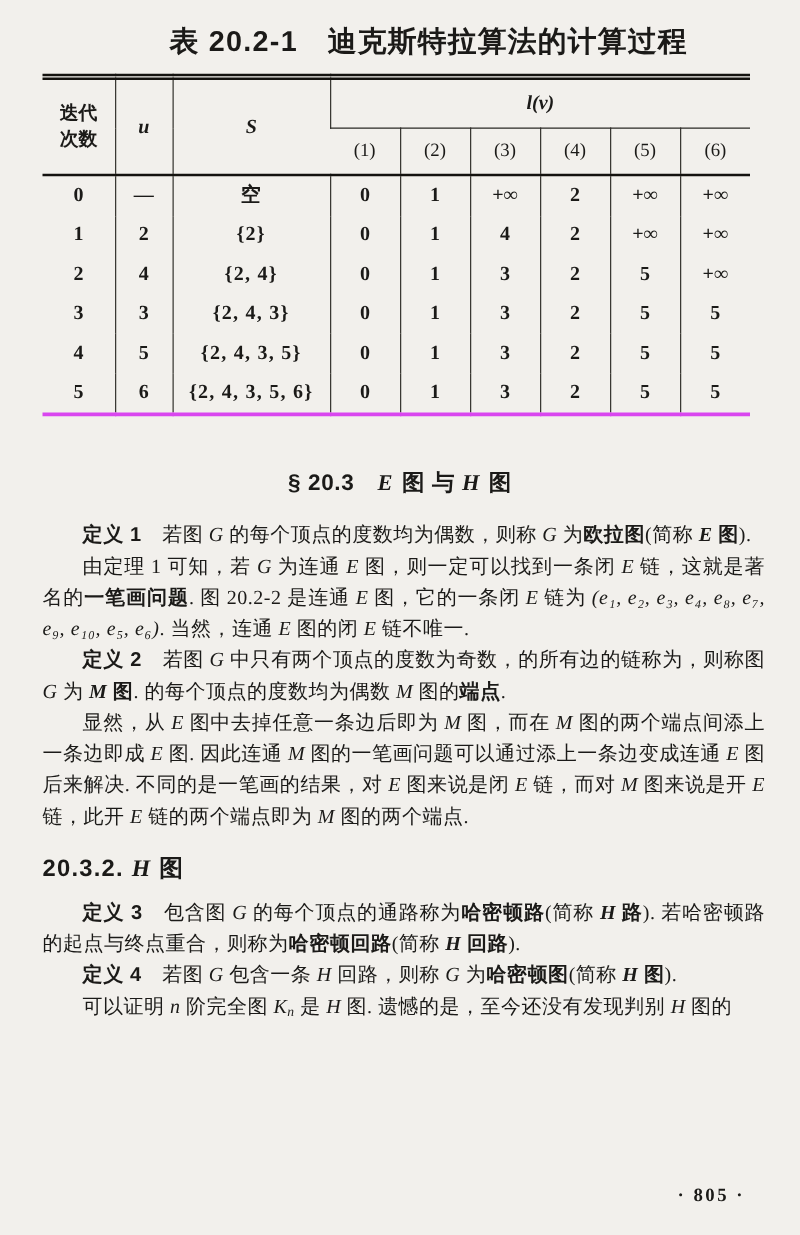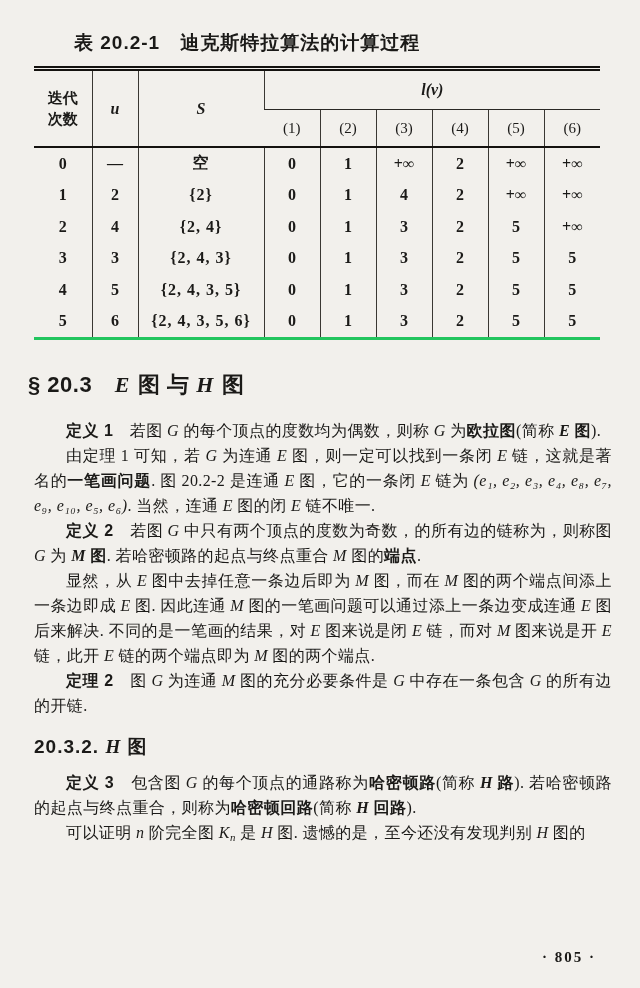--- a/index.html
+++ b/index.html
@@ -9,34 +9,34 @@
     margin:0 auto;
     background:#f2f0ec;
     color:#1b1a18;
     box-sizing:border-box;
     padding:16px 28px 0 34px;
     overflow:hidden;
     font-family:"Liberation Serif","DejaVu Serif",serif;
   }
   
   .caption{
-    text-align:left;
+    text-align:center;
     font-family:"Liberation Sans","DejaVu Sans",sans-serif;
     font-weight:bold;
-    font-size:19px;
+    font-size:23px;
     letter-spacing:1px;
-    margin:14px 0 10px 40px;
+    margin:2px 0 10px 40px;
   }
   
   table.dtable{
     width:566px;
     border-collapse:collapse;
     table-layout:fixed;
     border-top:5px double #14120f;
-    border-bottom:3px solid #22c55e;
+    border-bottom:3px solid #d946ef;
     font-size:16px;
   }
   .dtable th,.dtable td{
     text-align:center;
     vertical-align:middle;
     padding:2px 2px;
     border-left:1px solid #3a3833;
   }
   .dtable th:first-child,.dtable td:first-child{border-left:none;}
   .dtable thead{border-bottom:2px solid #14120f;}
@@ -59,23 +59,23 @@
     font-family:"Liberation Serif","DejaVu Serif",serif;
   }
   .dtable tbody td{
     height:27.5px;
     font-weight:600;
     font-family:"Liberation Serif","DejaVu Serif",serif;
   }
   .dtable tbody td.c-set{letter-spacing:1px;}
   
   h2.sechead{
-    text-align:left;
-    font-size:22px;
-    margin:30px 0 18px -6px;
+    text-align:center;
+    font-size:18px;
+    margin:41px 0 18px -6px;
     font-family:"Liberation Sans","DejaVu Sans",sans-serif;
     letter-spacing:2px;
   }
   h3.subhead{
     font-size:19px;
     margin:16px 0 10px 0;
     font-weight:bold;
     font-family:"Liberation Sans","DejaVu Sans",sans-serif;
     letter-spacing:1px;
   }
@@ -208,22 +208,22 @@
           <td class="c-num">5</td>
         </tr>
       </tbody>
   </table>
 
   <h2 class="sechead"><span class="s-b">§ 20.3　</span><span class="s-bi">E</span><span class="s-b"> 图 与 </span><span class="s-bi">H</span><span class="s-b"> 图</span></h2>
 
   <div id="content">
       <p class="para"><span class="s-b">定义 1　</span><span>若图 </span><span class="s-i">G </span><span>的每个顶点的度数均为偶数，则称 </span><span class="s-i">G </span><span>为</span><span class="s-b">欧拉图</span><span>(简称 </span><span class="s-bi">E </span><span class="s-b">图</span><span>).</span></p>
       <p class="para"><span>由定理 1 可知，若 </span><span class="s-i">G </span><span>为连通 </span><span class="s-i">E </span><span>图，则一定可以找到一条闭 </span><span class="s-i">E </span><span>链，这就是著名的</span><span class="s-b">一笔画问题</span><span>. 图 20.2-2 是连通 </span><span class="s-i">E </span><span>图，它的一条闭 </span><span class="s-i">E </span><span>链为 </span><span class="s-m">(e₁, e₂, e₃, e₄, e₈, e₇, e₉, e₁₀, e₅, e₆)</span><span>. 当然，连通 </span><span class="s-i">E </span><span>图的闭 </span><span class="s-i">E </span><span>链不唯一.</span></p>
-      <p class="para"><span class="s-b">定义 2　</span><span>若图 </span><span class="s-i">G </span><span>中只有两个顶点的度数为奇数，的所有边的链称为，则称图 </span><span class="s-i">G </span><span>为 </span><span class="s-bi">M </span><span class="s-b">图</span><span>. 若哈密顿路的起点与终点重合 </span><span class="s-i">M </span><span>图的</span><span class="s-b">端点</span><span>.</span></p>
+      <p class="para"><span class="s-b">定义 2　</span><span>若图 </span><span class="s-i">G </span><span>中只有两个顶点的度数为奇数，的所有边的链称为，则称图 </span><span class="s-i">G </span><span>为 </span><span class="s-bi">M </span><span class="s-b">图</span><span>. 的每个顶点的度数均为偶数 </span><span class="s-i">M </span><span>图的</span><span class="s-b">端点</span><span>.</span></p>
       <p class="para"><span>显然，从 </span><span class="s-i">E </span><span>图中去掉任意一条边后即为 </span><span class="s-i">M </span><span>图，而在 </span><span class="s-i">M </span><span>图的两个端点间添上一条边即成 </span><span class="s-i">E </span><span>图. 因此连通 </span><span class="s-i">M </span><span>图的一笔画问题可以通过添上一条边变成连通 </span><span class="s-i">E </span><span>图后来解决. 不同的是一笔画的结果，对 </span><span class="s-i">E </span><span>图来说是闭 </span><span class="s-i">E </span><span>链，而对 </span><span class="s-i">M </span><span>图来说是开 </span><span class="s-i">E </span><span>链，此开 </span><span class="s-i">E </span><span>链的两个端点即为 </span><span class="s-i">M </span><span>图的两个端点.</span></p>
-      <p class="para"><span class="s-b">定理 2　</span><span>图 </span><span class="s-i">G </span><span>为连通 </span><span class="s-i">M </span><span>图的充分必要条件是 </span><span class="s-i">G </span><span>中存在一条包含 </span><span class="s-i">G </span><span>的所有边的开链.</span></p>
       <h3 class="subhead"><span>20.3.2. </span><span class="s-i">H</span><span> 图</span></h3>
       <p class="para"><span class="s-b">定义 3　</span><span>包含图 </span><span class="s-i">G </span><span>的每个顶点的通路称为</span><span class="s-b">哈密顿路</span><span>(简称 </span><span class="s-bi">H </span><span class="s-b">路</span><span>). 若哈密顿路的起点与终点重合，则称为</span><span class="s-b">哈密顿回路</span><span>(简称 </span><span class="s-bi">H </span><span class="s-b">回路</span><span>).</span></p>
+      <p class="para"><span class="s-b">定义 4　</span><span>若图 </span><span class="s-i">G </span><span>包含一条 </span><span class="s-i">H </span><span>回路，则称 </span><span class="s-i">G </span><span>为</span><span class="s-b">哈密顿图</span><span>(简称 </span><span class="s-bi">H </span><span class="s-b">图</span><span>).</span></p>
       <p class="para"><span>可以证明 </span><span class="s-i">n </span><span>阶完全图 </span><span class="s-i">K</span><span class="s-sub">n</span><span> 是 </span><span class="s-i">H </span><span>图. 遗憾的是，至今还没有发现判别 </span><span class="s-i">H </span><span>图的</span></p>
     </div>
 
   <div class="pageno">· 805 ·</div>
 </div>
 
 </body></html>

